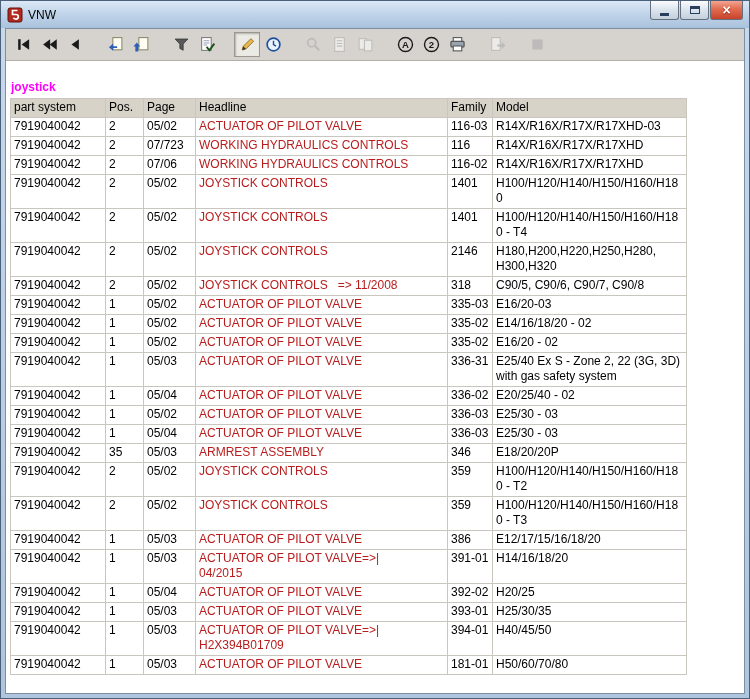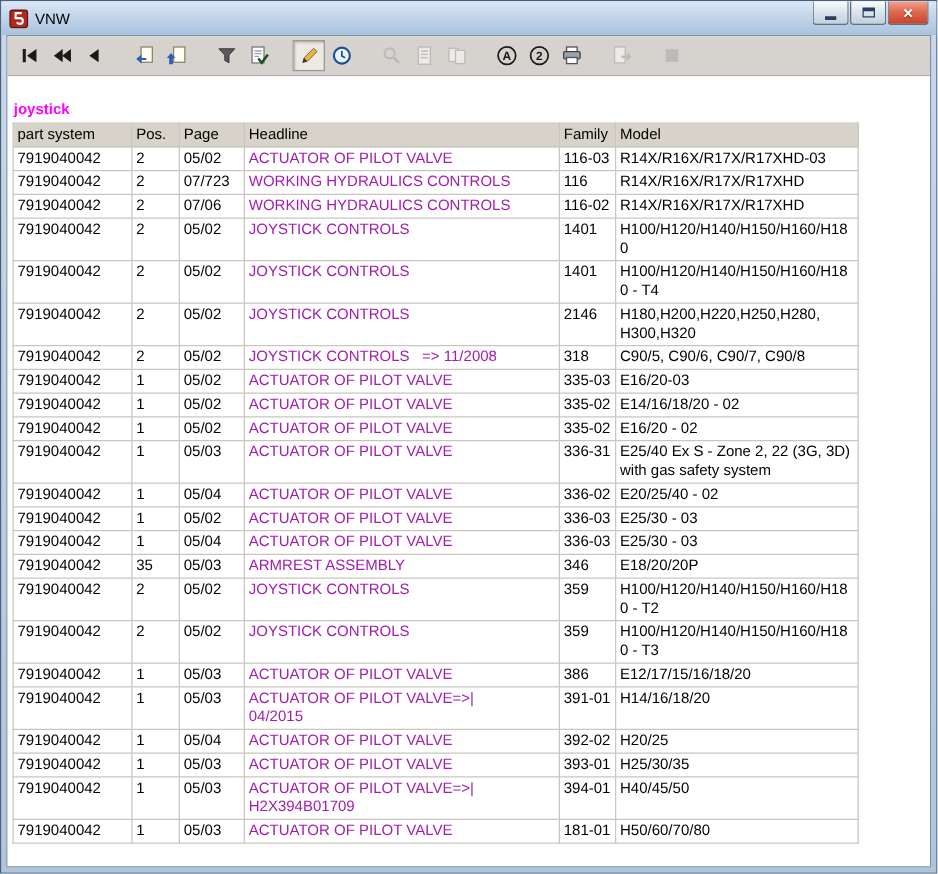--- a/index.html
+++ b/index.html
@@ -77,21 +77,21 @@
   .content { flex: 1; background: #fff; padding: 18px 0 0 4px; overflow: hidden; }
   .search-term { color: #ff00ff; font-weight: bold; margin: 1px 0 4px 1px; }
   table { border-collapse: collapse; table-layout: fixed; }
   th, td {
     border: 1px solid #c9c6c0;
     padding: 1px 3px 2px;
     text-align: left; vertical-align: top;
     font-weight: normal; font-size: 12px; line-height: 15px;
   }
   th { background: #d7d3c9; }
-  td.headline { color: #a21caf; white-space: pre-wrap; }
+  td.headline { color: #b91c1c; white-space: pre-wrap; }
   td.model { overflow-wrap: anywhere; }
 </style>
 </head>
 <body>
 
 <div class="window">
 
   <div class="titlebar">
     <span class="app-icon">
       <svg viewBox="0 0 16 16" width="16" height="16">

